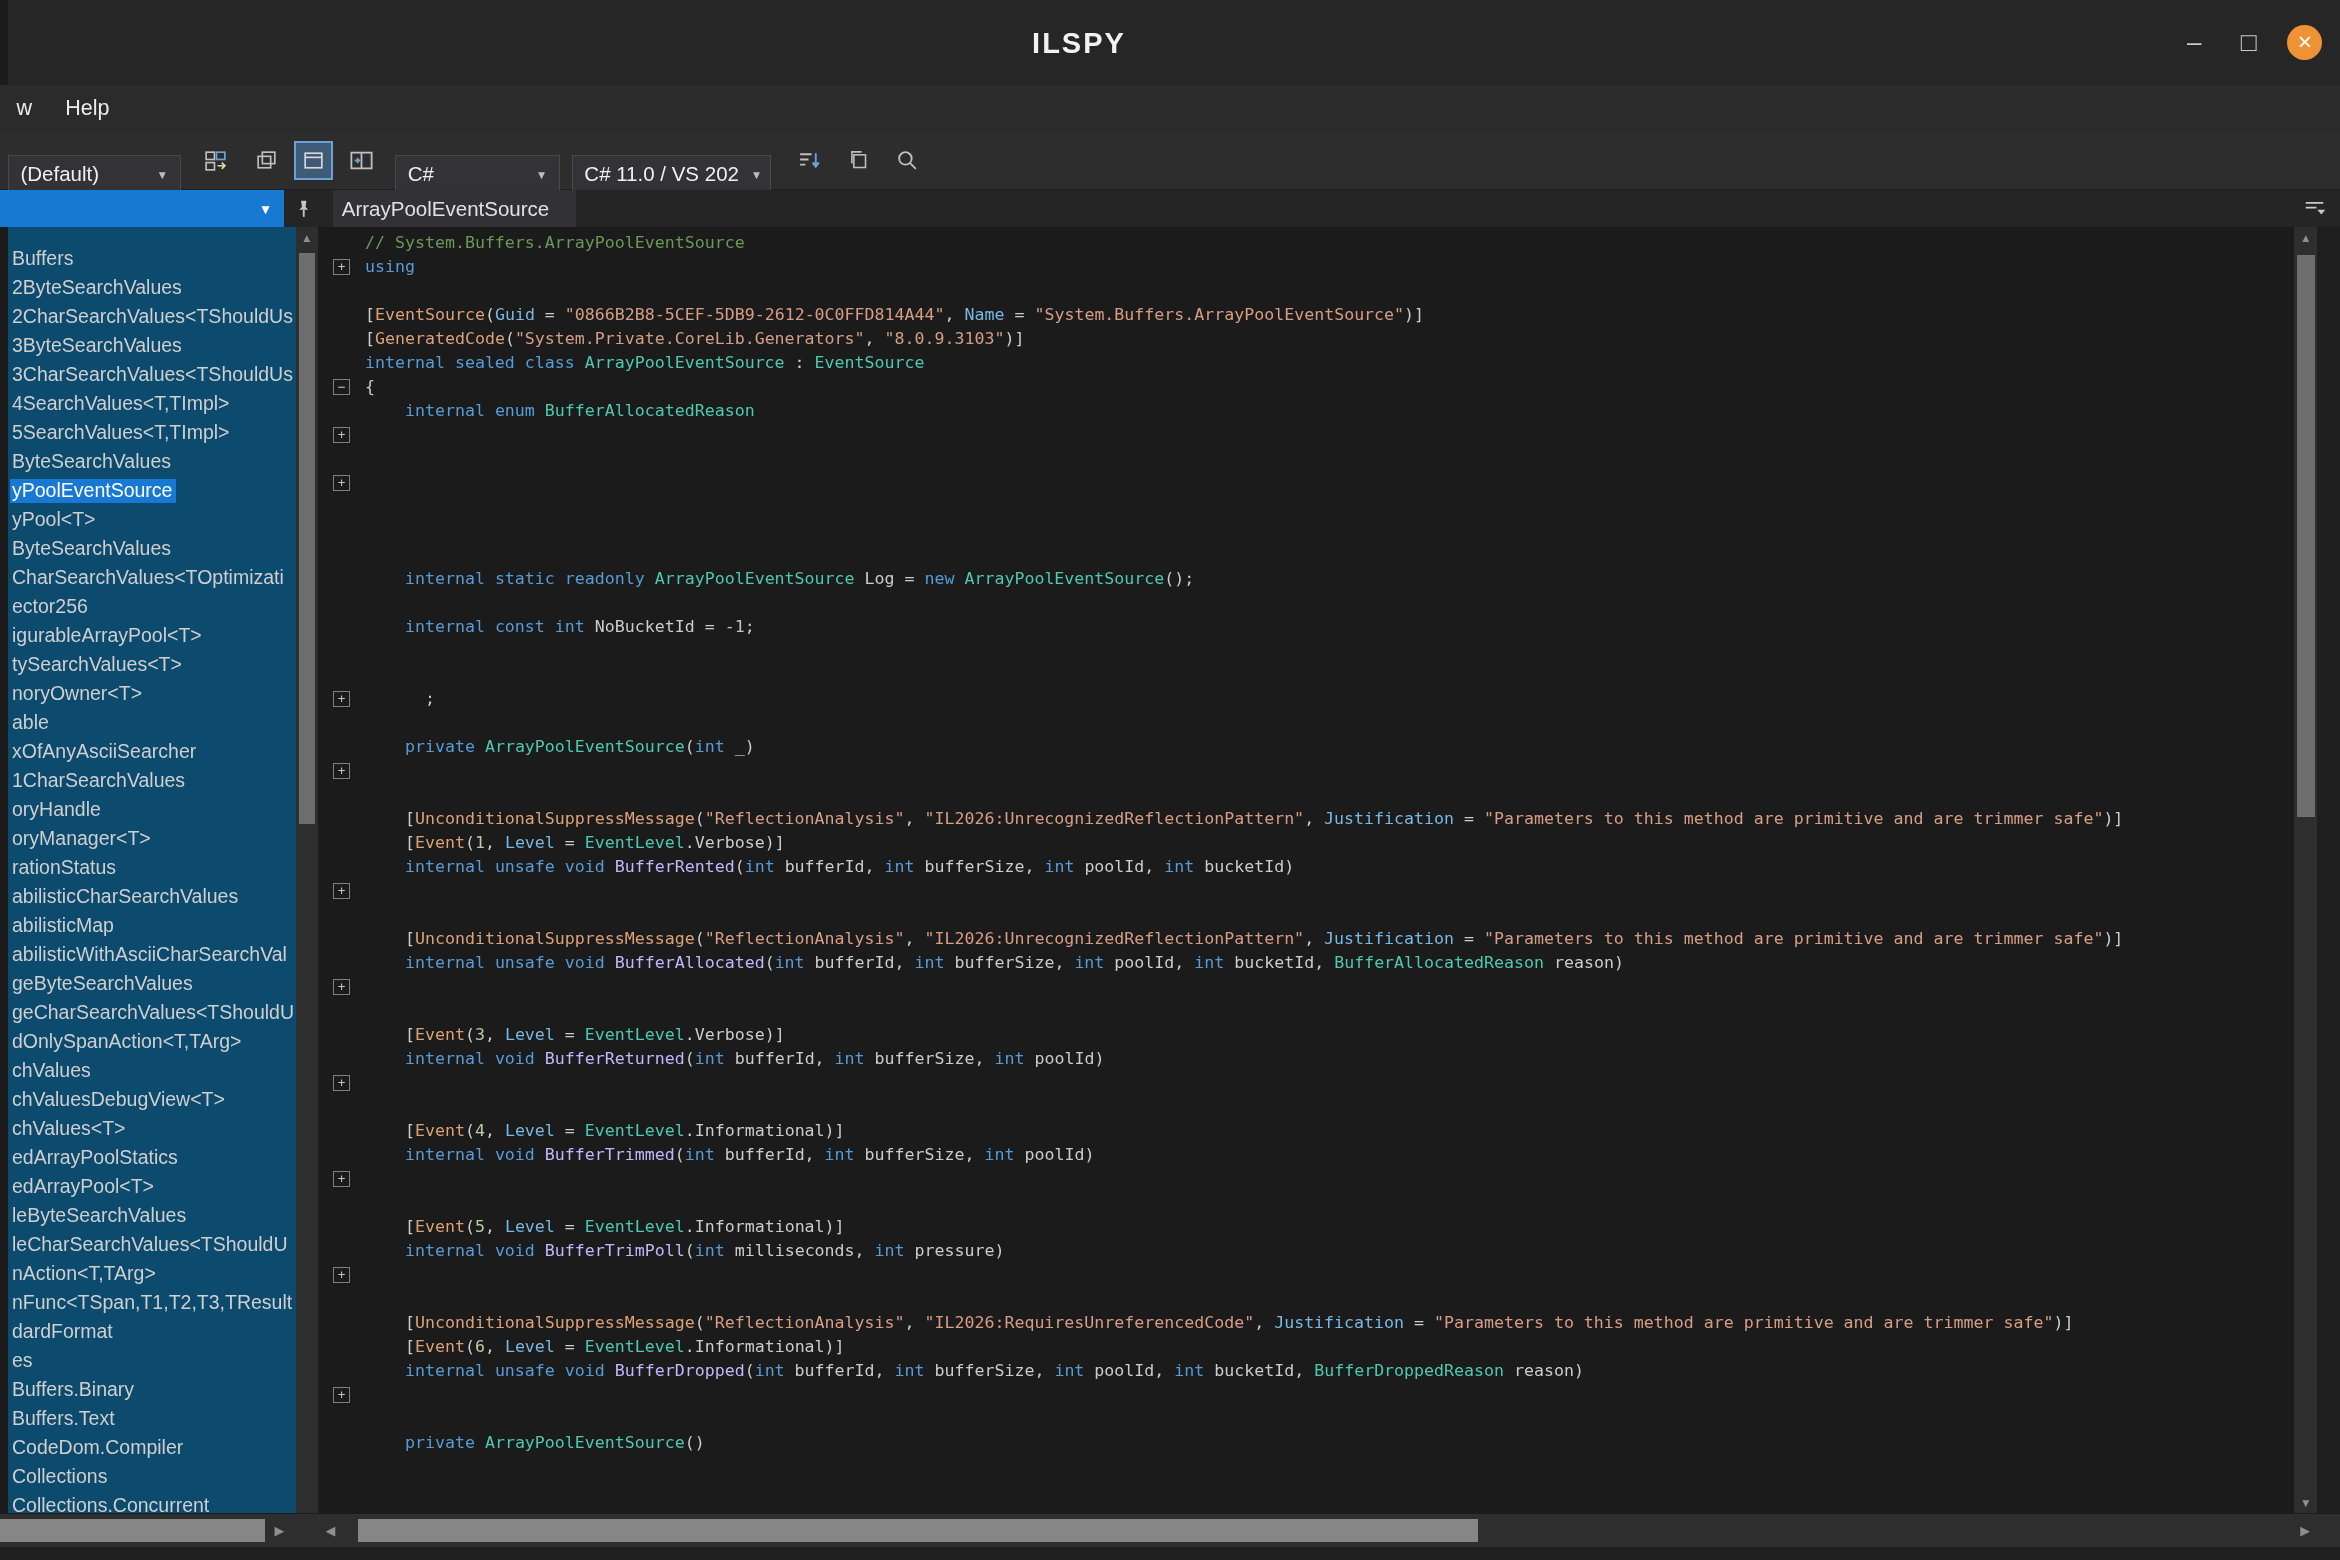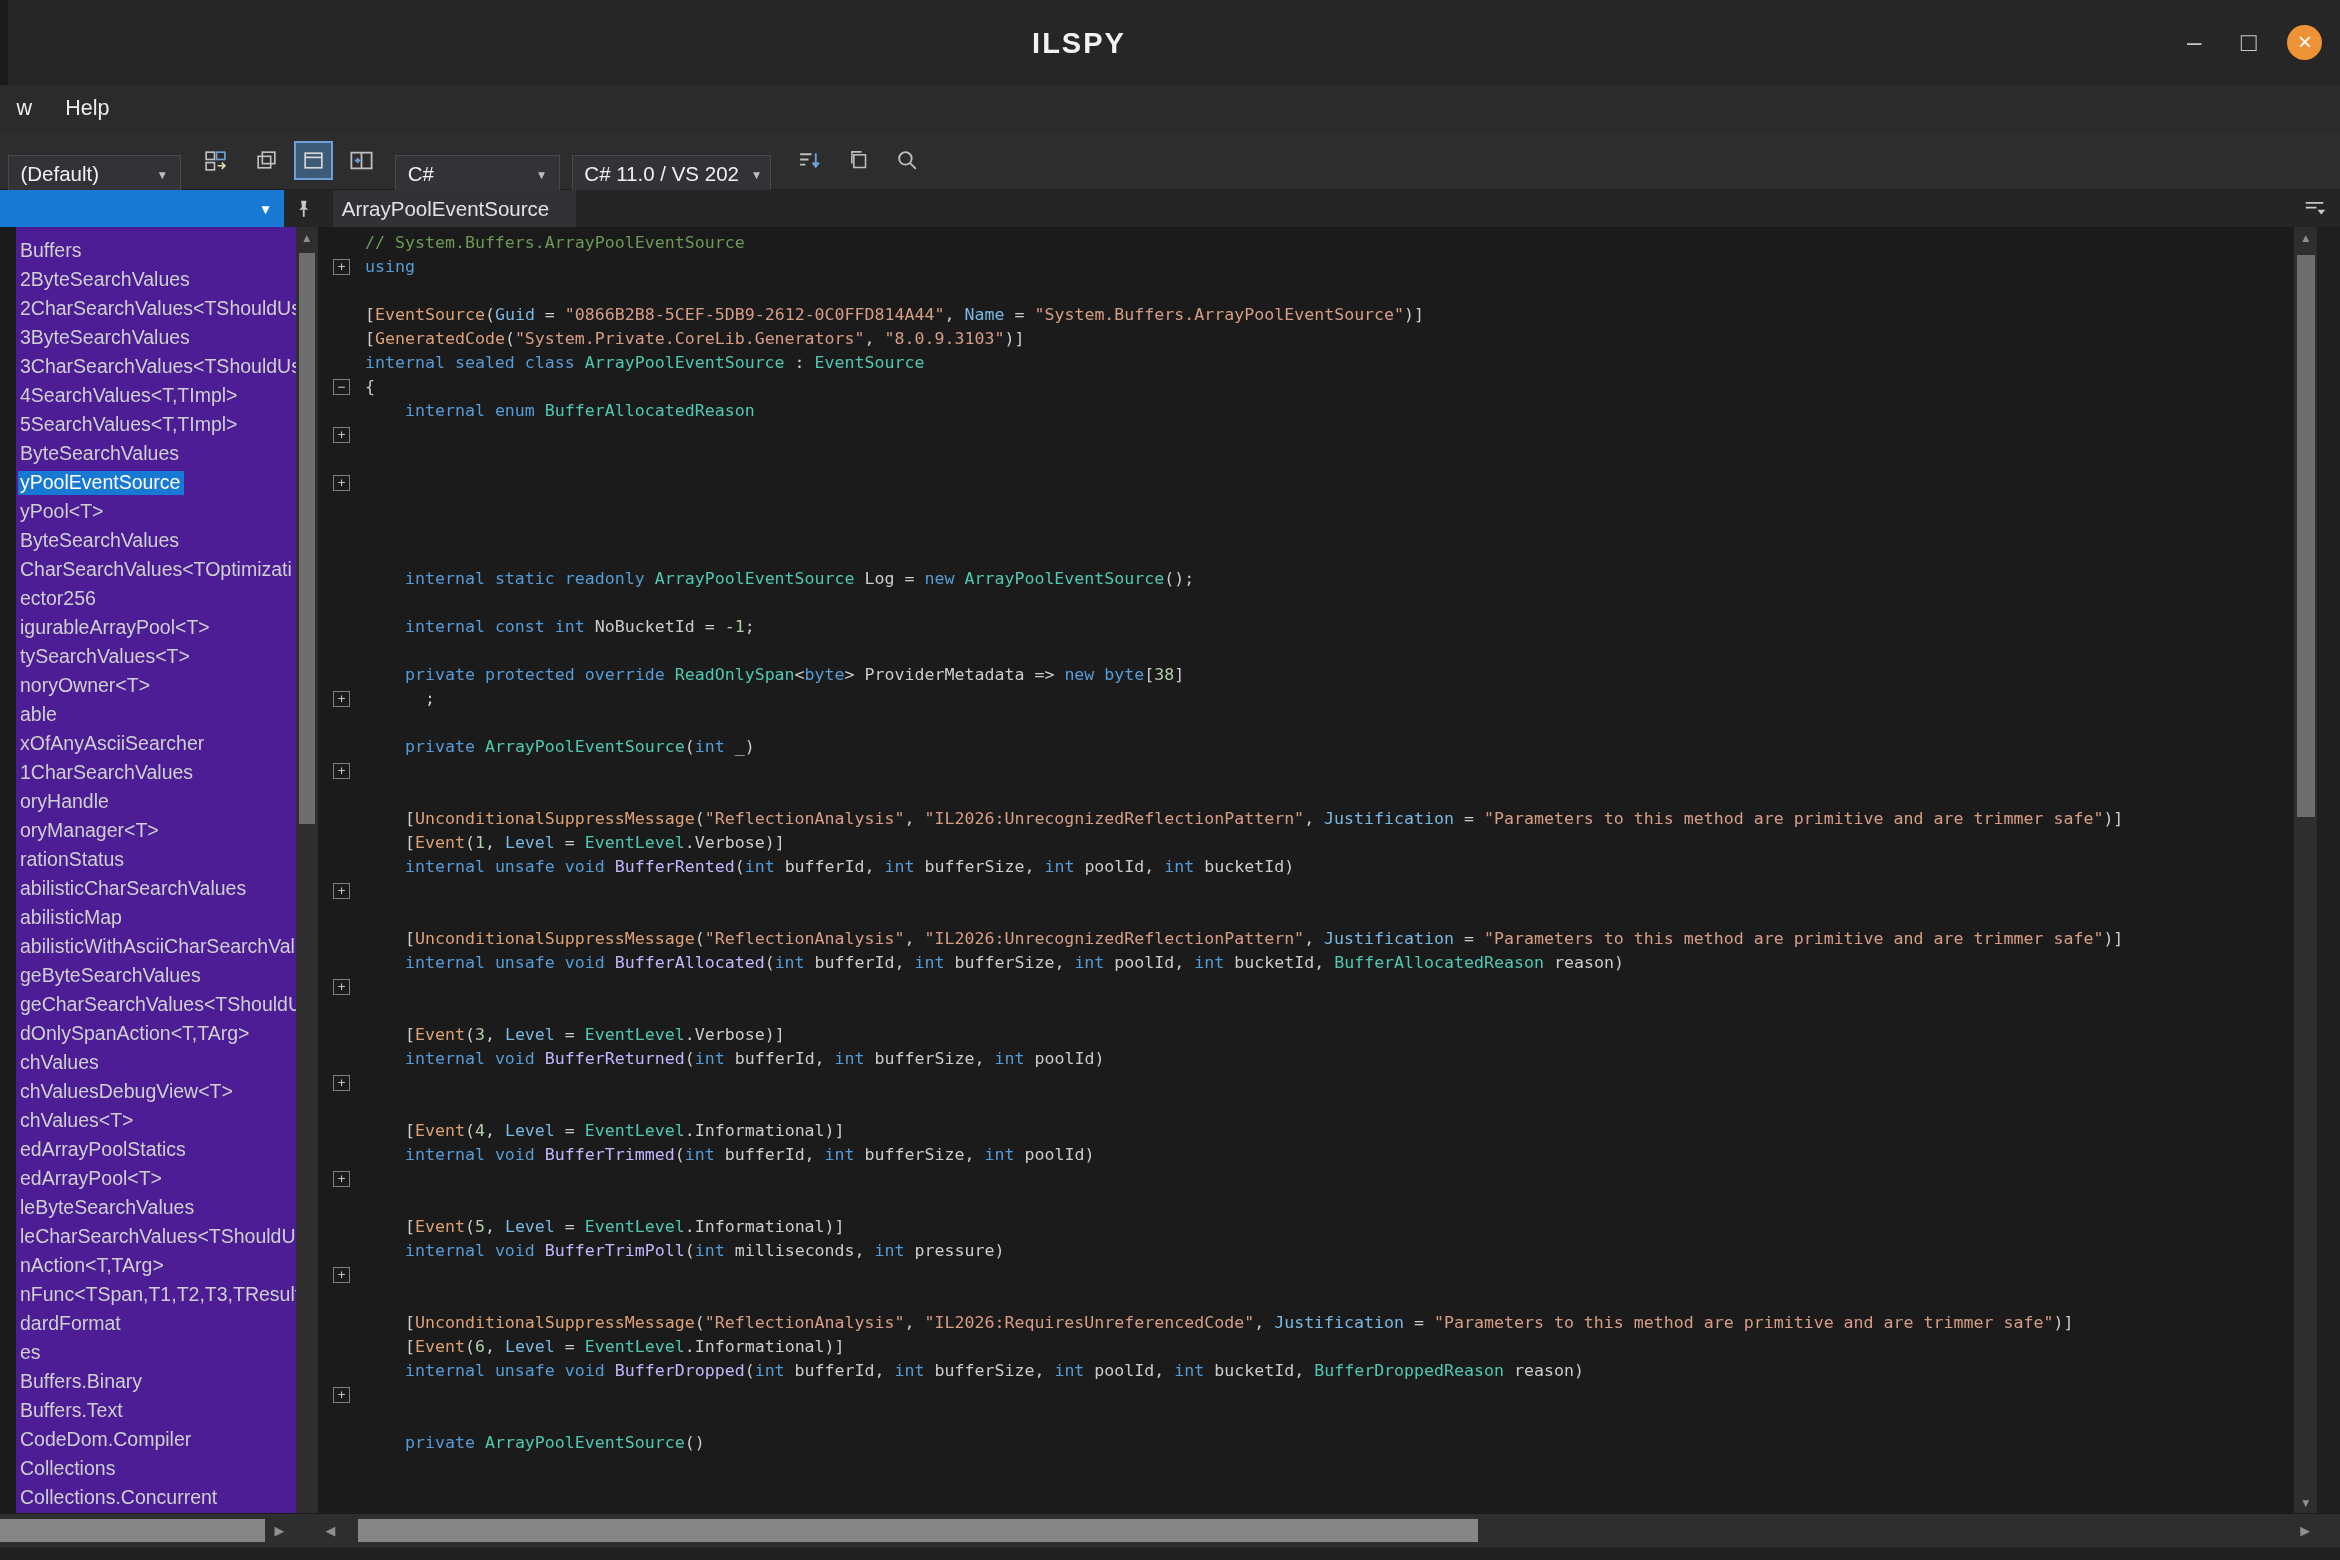--- a/index.html
+++ b/index.html
@@ -37,22 +37,22 @@
   .panel-header .caret{position:absolute;right:11.7px;top:50%;transform:translateY(-50%);
     color:#fff;font-size:13.7px;}
   .pin{position:absolute;left:289px;top:3.9px;width:29px;height:29px;display:flex;
     align-items:center;justify-content:center;}
   .doc-tab{position:absolute;left:333px;top:0;height:37px;background:#323236;
     display:flex;align-items:center;padding:0 27px 0 8.8px;color:#e2e2e2;font-size:20.5px;white-space:nowrap;}
   .tab-list-icon{position:absolute;right:11.7px;top:5.9px;width:27px;height:25px;
     display:flex;align-items:center;justify-content:center;}
 
   
-  .tree{position:absolute;left:16px;top:227px;width:296px;height:1286px;background:#4c1d95;
-    overflow:hidden;padding-top:9px;}
+  .tree{position:absolute;left:8px;top:227px;width:296px;height:1286px;background:#0c4a6e;
+    overflow:hidden;padding-top:17px;}
   .tree-row{height:29px;display:flex;align-items:center;font-size:19.5px;color:#cfcfcf;
     white-space:nowrap;padding-left:2px;}
   .tree-label{padding:0 3.9px 1px 2px;}
   .tree-label.selected{background:#1879d4;color:#ffffff;}
 
   
   .sidebar-vscroll{position:absolute;left:296px;top:227px;width:21.5px;height:1286px;background:#2e2e2e;}
   .code-vscroll{position:absolute;left:2294px;top:227px;width:23.4px;height:1286px;background:#2e2e2e;}
   .sb-arrow{position:absolute;left:0;right:0;text-align:center;color:#8f8f8f;font-size:11.7px;height:21.5px;line-height:21.5px;}
   .sb-thumb-v{position:absolute;left:2.9px;right:2.9px;background:#6e6e6e;}
@@ -405,21 +405,20 @@
         <div class="cl">
           <span class="fold"></span>
           <span class="txt"><span class="pl">    </span><span class="kw">internal const int </span><span class="pl">NoBucketId = </span><span class="nu">-1</span><span class="pl">;</span></span>
         </div>
         <div class="cl">
           <span class="fold"></span>
           <span class="txt"></span>
         </div>
         <div class="cl">
           <span class="fold"></span>
-          <span class="txt"><span class="pl">    </span><span class="kw">private protected override </span><span class="ty">ReadOnlySpan</span><span class="pl">&lt;</span><span class="kw">byte</span><span class="pl">&gt; ProviderMetadata =&gt; </span><span class="kw">new byte</span><span class="pl">[</span><span class="nu">38</span><span class="pl">]</span></span>
         </div>
         <div class="cl">
           <span class="fold">
             <span class="foldbox">+</span>
           </span>
           <span class="txt"><span class="pl">      ;</span></span>
         </div>
         <div class="cl">
           <span class="fold"></span>
           <span class="txt"></span>

